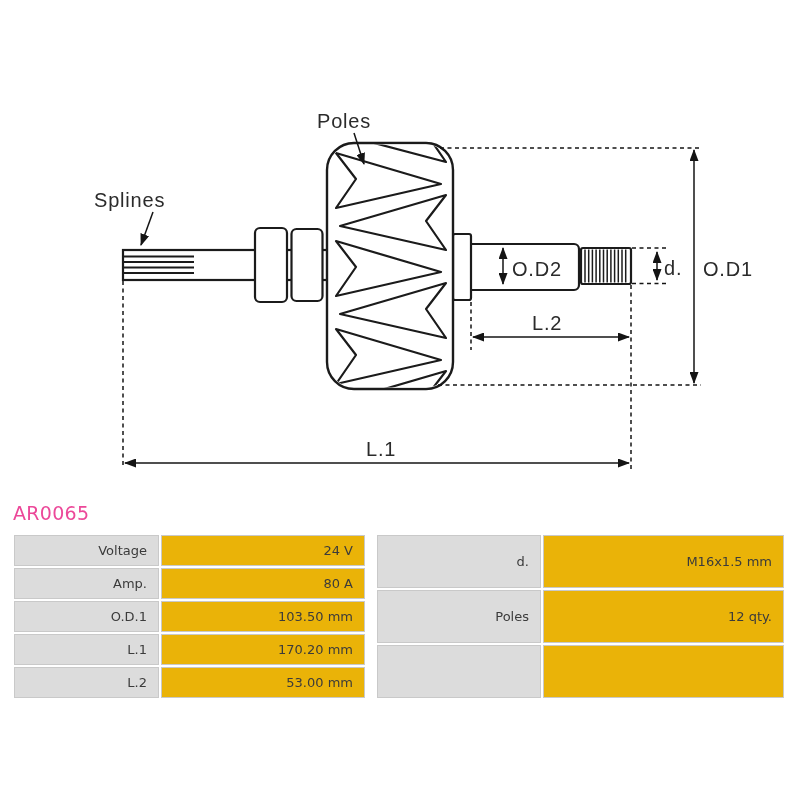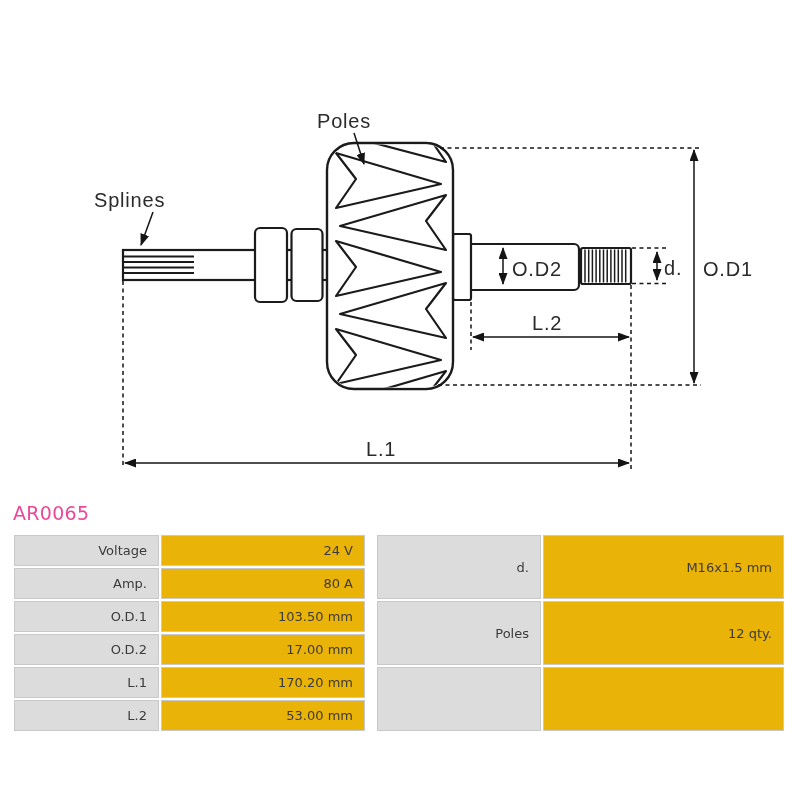--- a/index.html
+++ b/index.html
@@ -168,24 +168,20 @@
         </tr>
         <tr>
           <td class="lbl">Amp.</td>
           <td class="val">80 A</td>
         </tr>
         <tr>
           <td class="lbl">O.D.1</td>
           <td class="val">103.50 mm</td>
         </tr>
         <tr>
-          <td class="lbl">O.D.2</td>
-          <td class="val">17.00 mm</td>
-        </tr>
-        <tr>
           <td class="lbl">L.1</td>
           <td class="val">170.20 mm</td>
         </tr>
         <tr>
           <td class="lbl">L.2</td>
           <td class="val">53.00 mm</td>
         </tr>
       </tbody>
     </table>
 

